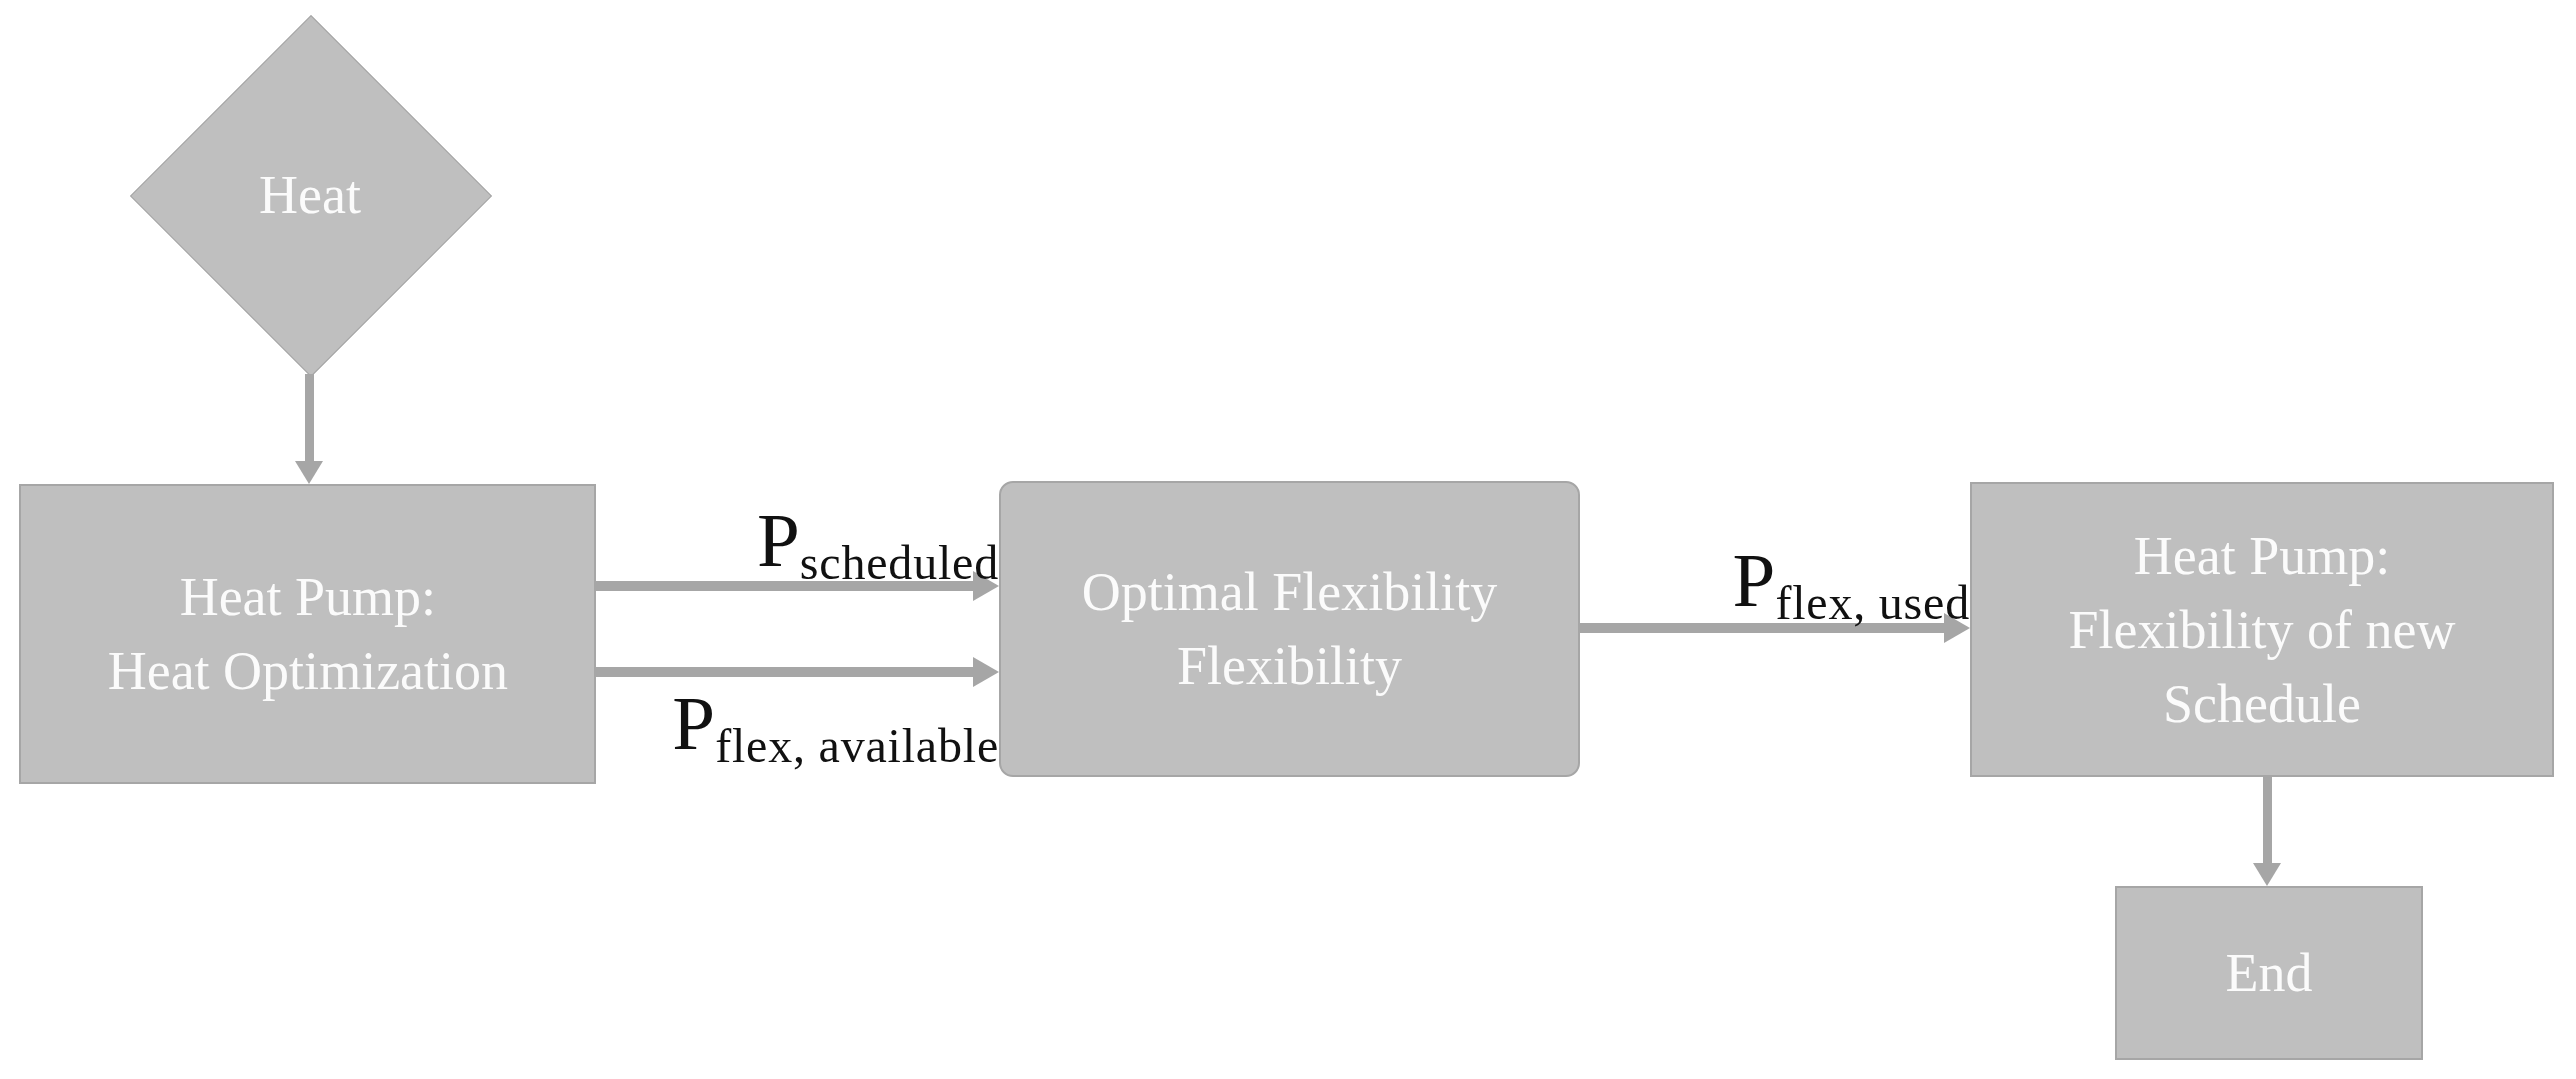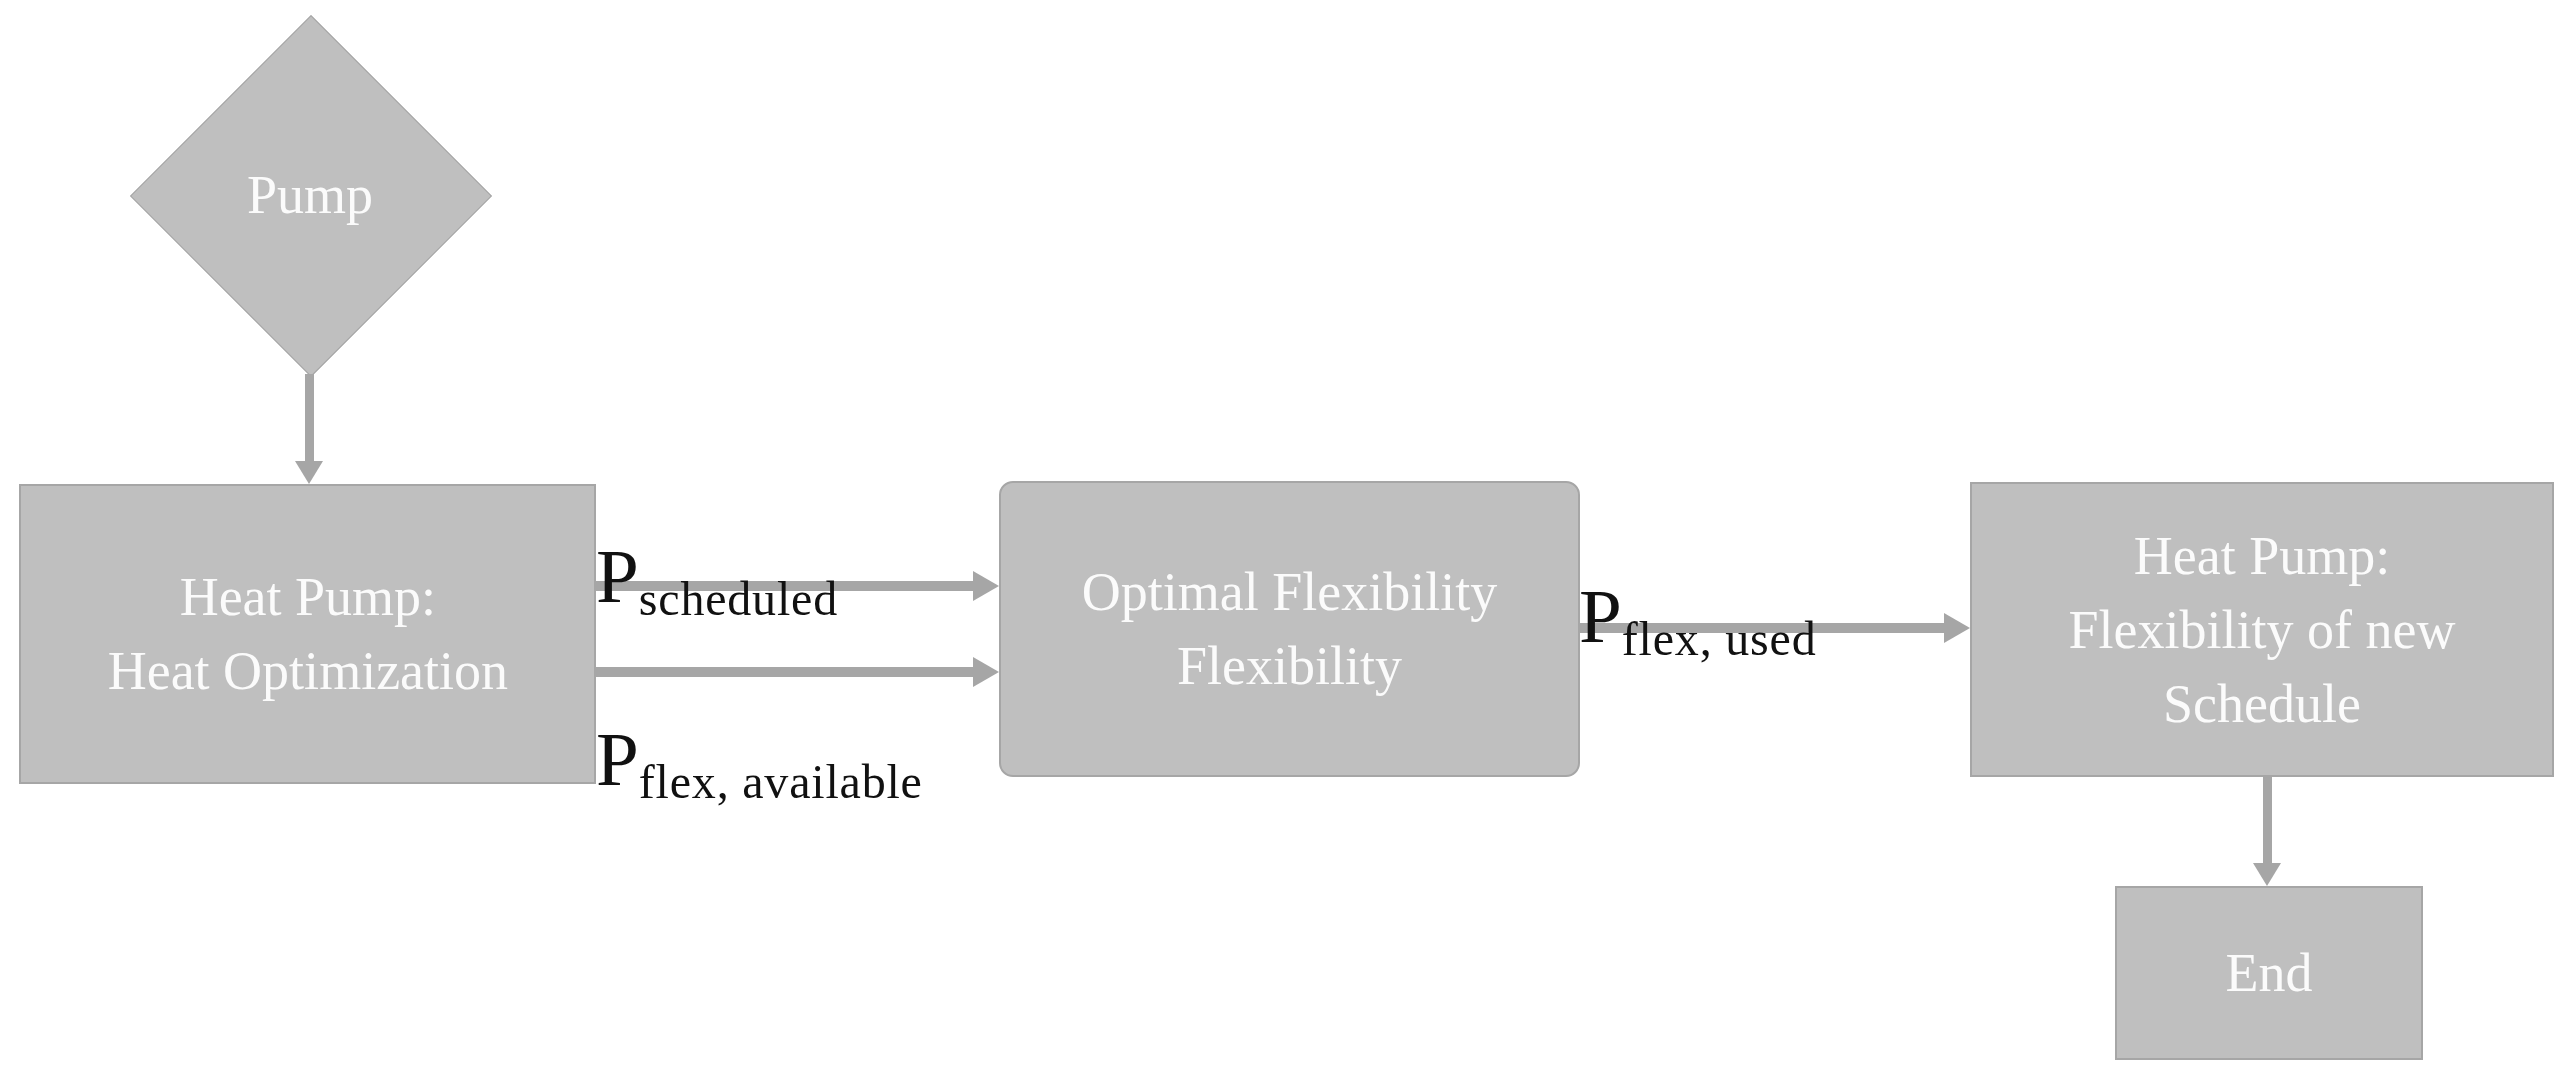--- a/index.html
+++ b/index.html
@@ -89,40 +89,39 @@
   .arrow-v { width: 34px; }
   .arrow-v1 { left: 293px;  top: 374px;  height: 110px; }
   .arrow-v2 { left: 2251px; top: 777px; height: 109px; }
 
   
   .edge-label {
     position: absolute;
     color: #111111;
     font-size: 77px;
     line-height: 77px;
-    text-align: left;
+    text-align: right;
     white-space: nowrap;
-    margin-top: 36px;
   }
   .edge-label .sub {
     font-size: 48px;
     vertical-align: -0.28em;
     letter-spacing: 0.8px;
   }
   .label-scheduled      { left: 596px;  top: 502px; width: 403px; }
   .label-flex-available { left: 596px;  top: 685px; width: 403px; }
   .label-flex-used      { left: 1579px; top: 542px; width: 391px; }
 </style>
 </head>
 <body>
 
 <div class="canvas">
 
   <div class="diamond-shape"></div>
-  <div class="diamond-label">Pump</div>
+  <div class="diamond-label">Heat</div>
 
   <div class="arrow arrow-v arrow-v1">
     <div class="shaft"></div>
     <div class="head"></div>
   </div>
 
   <div class="node node-rect1">
     <div>Heat Pump:</div>
     <div>Heat Optimization</div>
   </div>

